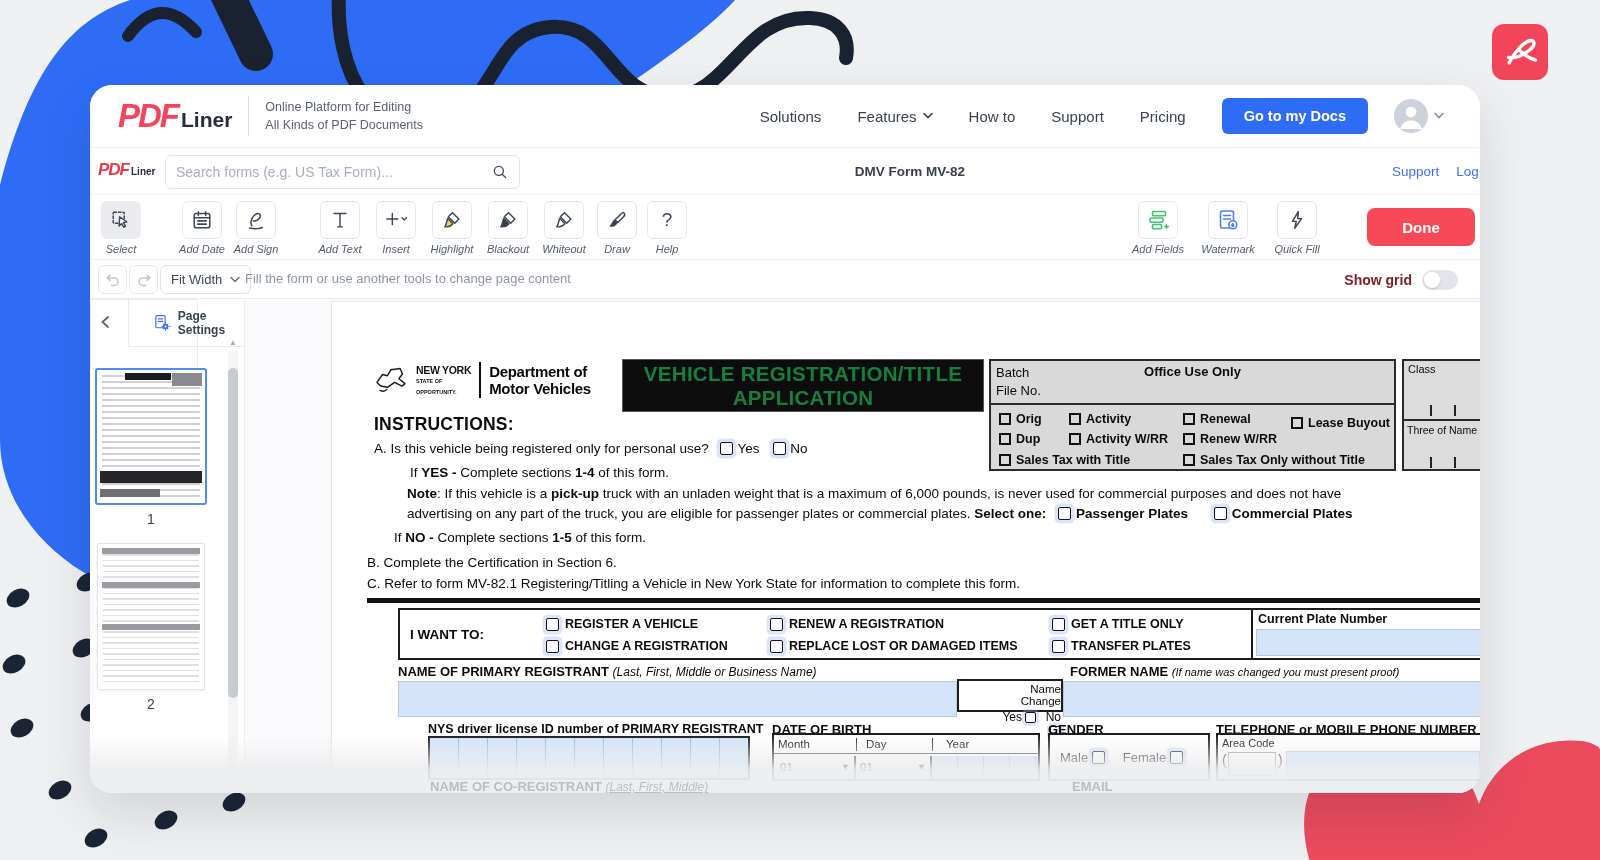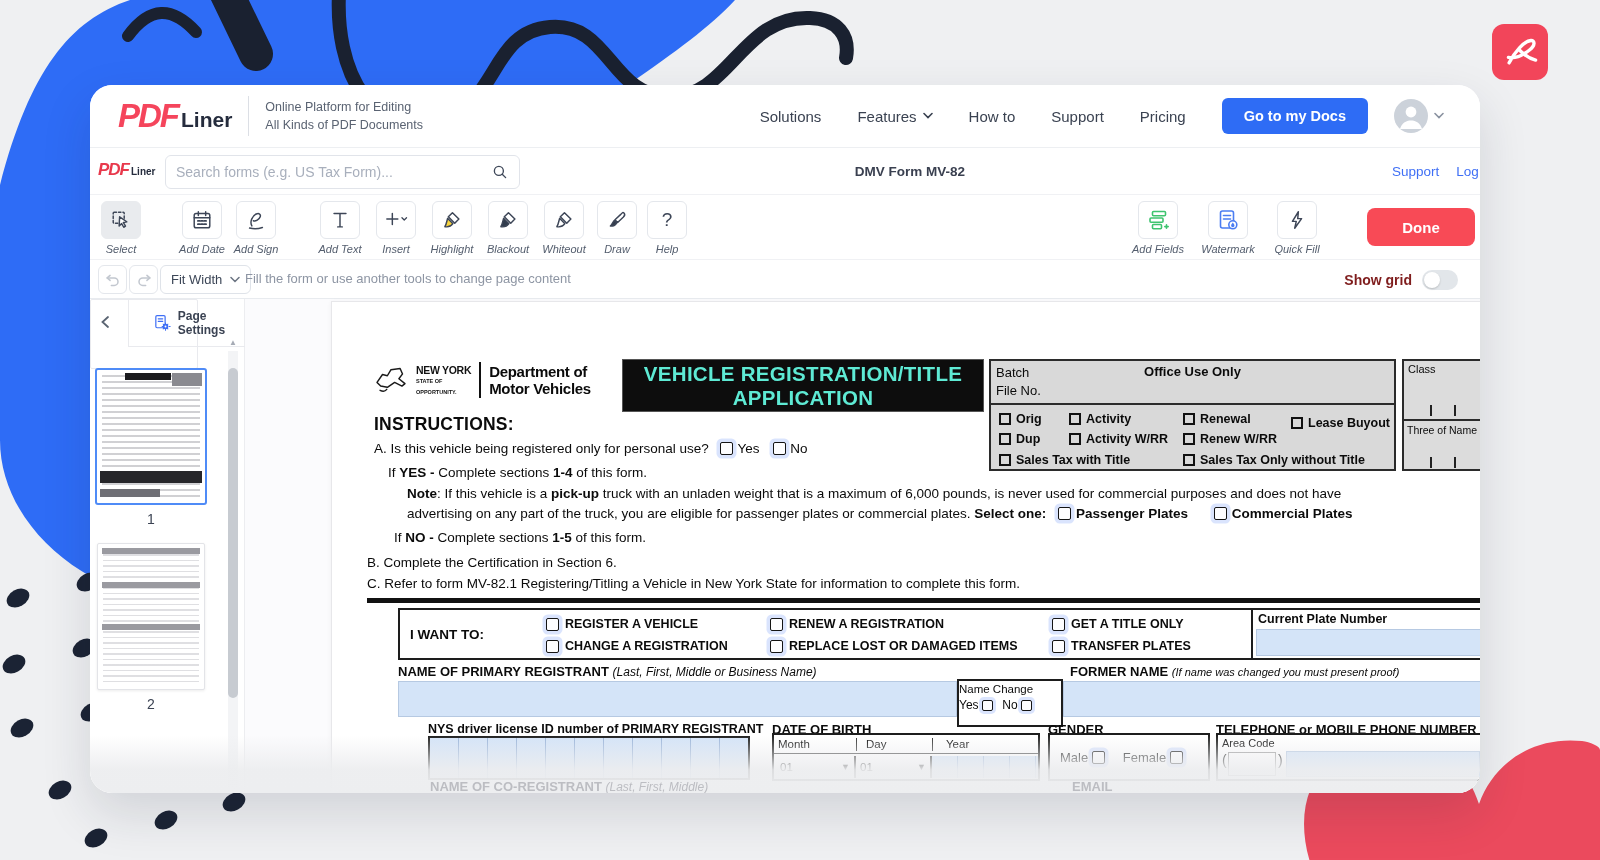--- a/index.html
+++ b/index.html
@@ -80,21 +80,21 @@
   .sk-block { position:absolute; background:#1b1b1e; }
   .sb-track { position:absolute; left:138px; top:52px; width:10px; bottom:0; background:#f3f4f6; }
   .sb-arrow { position:absolute; left:138px; top:39px; width:10px; text-align:center; font-size:8px; color:#a6abb5; }
   .sb-thumb { position:absolute; left:0; top:17px; width:10px; height:330px; background:#c7cbd1; border-radius:5px; }
 
   
   .canvas { left:155px; top:214px; right:0; bottom:0; background:#fbfbfd; }
   .page { position:absolute; left:48px; top:2px; width:1187px; height:492px; background:#fff; border:1px solid #e7e7ea; box-shadow:0 1px 5px rgba(0,0,0,.05); color:#0b0b0b;margin-left:38px; }
   .page * { font-family:"Liberation Sans",sans-serif; }
 
-  .banner { left:290px; top:57px; width:362px; height:53px; background:#0d0d0d; border:1px solid #555; color:#5eead4; text-align:center; font-weight:800; font-size:20.5px; line-height:24px; letter-spacing:.3px; padding-top:2px; }
+  .banner { left:290px; top:57px; width:362px; height:53px; background:#0d0d0d; border:1px solid #555; color:#15803d; text-align:center; font-weight:800; font-size:20.5px; line-height:24px; letter-spacing:.3px; padding-top:2px; }
   .nybrand { left:42px; top:58px; display:flex; align-items:center; gap:8px; }
   .ny-txt { font-weight:800; color:#111; line-height:8px; }
   .ny-txt .t1 { font-size:10.5px; letter-spacing:-.3px; }
   .ny-txt .t2 { font-size:5.5px; display:block; margin-top:3px; }
   .vdiv { width:2px; height:36px; background:#111; }
   .dept { font-size:15px; font-weight:800; line-height:17px; letter-spacing:-.3px; }
 
   .officebox { left:657px; top:57px; width:407px; height:112px; background:#d9d9d9; border:2px solid #2b2b2b; }
   .officebox .hd { position:absolute; left:0; top:0; right:0; height:44px; border-bottom:2px solid #2b2b2b; }
   .officebox .batch { position:absolute; left:5px; top:3px; font-size:13px; line-height:18px; }
@@ -115,21 +115,21 @@
   .iwant { left:66px; top:306px; width:1085px; height:52px; border:2px solid #1d1d1d; }
   .iw-label { position:absolute; left:10px; top:17px; font-size:13.5px; font-weight:800; }
   .iw-opt { position:absolute; font-size:12.5px; font-weight:800; white-space:nowrap; display:flex; align-items:center; gap:6px; }
   .platecell { position:absolute; left:851px; top:0; bottom:0; width:234px; border-left:2px solid #1d1d1d; }
   .platecell .lbl { font-size:12.5px; font-weight:800; padding:2px 0 0 5px; }
   .bluefield { background:#d4e4f8; border:1px solid #b6c9e2; }
   .platefield { position:absolute; left:3px; right:3px; top:19px; bottom:2px; }
 
   .flabel { position:absolute; font-size:13px; font-weight:800; white-space:nowrap; }
   .fhint { font-weight:400; font-style:italic; font-size:12px; }
-  .ncbox { left:625px; top:377px; width:106px; height:48px; background:#fff; border:2px solid #1d1d1d; text-align:left; font-size:11.5px; }
+  .ncbox { left:625px; top:377px; width:106px; height:33px; background:#fff; border:2px solid #1d1d1d; text-align:right; font-size:11.5px;padding-left:32px; }
   .gridfield { left:96px; top:434px; width:322px; height:44px; background:#d4e4f8; border:2px solid #1d1d1d;
                background-image:repeating-linear-gradient(90deg, transparent 0 28px, #9cb6da 28px 29px); }
   .dobbox { left:440px; top:431px; width:268px; height:48px; border:2px solid #1d1d1d; background:#fff; font-size:11.5px; }
   .dob-hd { position:absolute; left:0; right:0; top:0; height:19px; border-bottom:1px solid #444; }
   .dob-vdiv { position:absolute; top:3px; width:1px; height:13px; background:#333; }
   .dd { position:absolute; top:21px; height:22px; background:#fff; border-right:2px solid #333; display:flex; align-items:center; justify-content:space-between; padding:0 4px; font-size:11.5px; }
   .genderbox { left:716px; top:431px; width:162px; height:48px; border:2px solid #1d1d1d; background:#fff; display:flex; align-items:center; gap:18px; padding-left:10px; font-size:13px; }
   .phonebox { left:884px; top:431px; width:268px; height:48px; border:2px solid #1d1d1d; background:#fff; font-size:11px; }
   .faded { color:#bcbdc2; font-weight:800; font-size:13px; white-space:nowrap; z-index:30; }
 
@@ -496,21 +496,21 @@
       </div>
 
       <div class="abs b" style="left:42px;top:112px;font-size:17.5px;letter-spacing:.2px;">INSTRUCTIONS:</div>
 
       <div class="abs dtext" style="left:42px;top:139px;">
         <span>A. Is this vehicle being registered only for personal use?</span>
         <span class="fcb" style="margin:0 4px 0 8px;"></span><span>Yes</span>
         <span class="fcb" style="margin:0 4px 0 10px;"></span><span>No</span>
       </div>
 
-      <div class="abs dtext" style="left:56px;top:163px;">
+      <div class="abs dtext" style="left:78px;top:163px;">
         <span>If </span><span class="b">YES -</span><span> Complete sections </span><span class="b">1-4</span><span> of this form.</span>
       </div>
 
       <div class="abs dtext" style="left:75px;top:184px;">
         <span class="b">Note</span><span>: If this vehicle is a </span><span class="b">pick-up</span><span> truck with an unladen weight that is a maximum of 6,000 pounds, is never used for commercial purposes and does not have</span>
       </div>
       <div class="abs dtext" style="left:75px;top:204px;">
         <span>advertising on any part of the truck, you are eligible for passenger plates or commercial plates. </span><span class="b">Select one:</span>
         <span class="fcb" style="margin:0 5px 0 8px;"></span><span class="b">Passenger Plates</span>
         <span class="fcb" style="margin:0 5px 0 22px;"></span><span class="b">Commercial Plates</span>
@@ -607,20 +607,20 @@
 
       <div class="abs phonebox">
         <div style="position:absolute;left:4px;top:2px;">Area Code</div>
         <div style="position:absolute;left:4px;top:17px;font-size:14px;">(</div>
         <div class="abs" style="left:10px;top:17px;width:48px;height:24px;background:#fff;border:1px solid #999;"></div>
         <div style="position:absolute;left:60px;top:17px;font-size:14px;">)</div>
         <div class="abs bluefield" style="left:68px;top:16px;width:194px;height:26px;"></div>
       </div>
 
       <div class="abs faded" style="left:98px;top:477px;">
-        <span>NAME OF CO-REGISTRANT</span> <span class="fhint" style="font-weight:400;">(Last, First, Middle)</span>
+        <span>NAME OF CO-REGISTRANT</span> <span class="fhint" style="font-weight:400;text-decoration:underline;">(Last, First, Middle)</span>
       </div>
       <div class="abs faded" style="left:740px;top:477px;">EMAIL</div>
     </div>
   </div>
 
   <div class="bottom-fade"></div>
 </div>
 
 </body></html>

